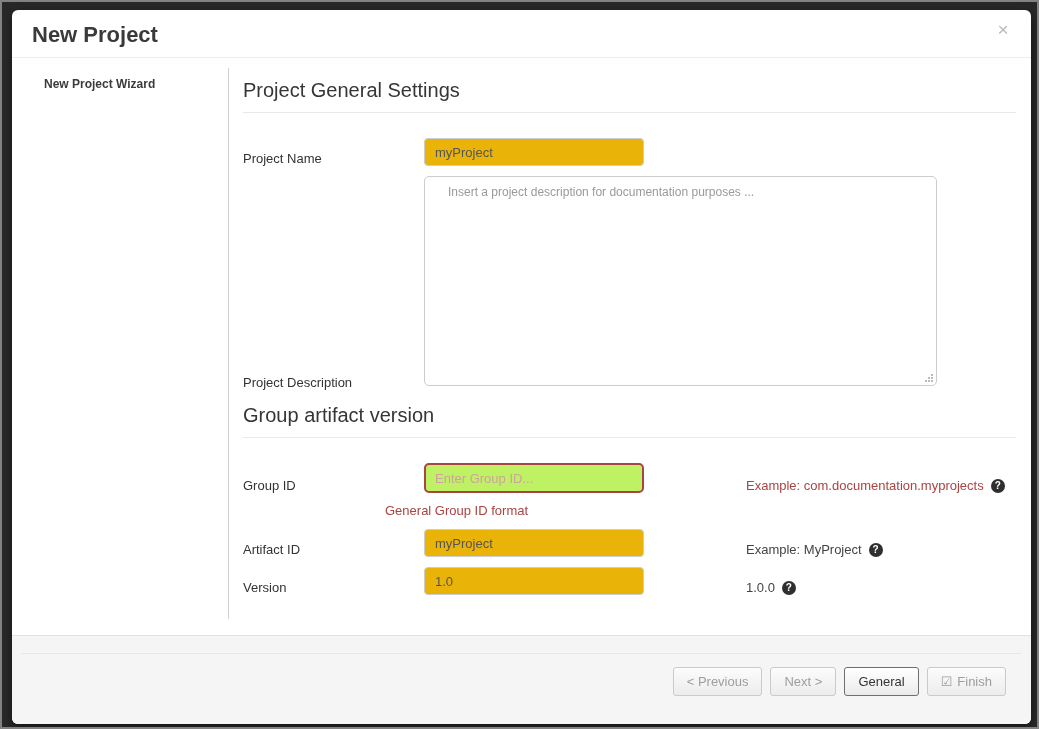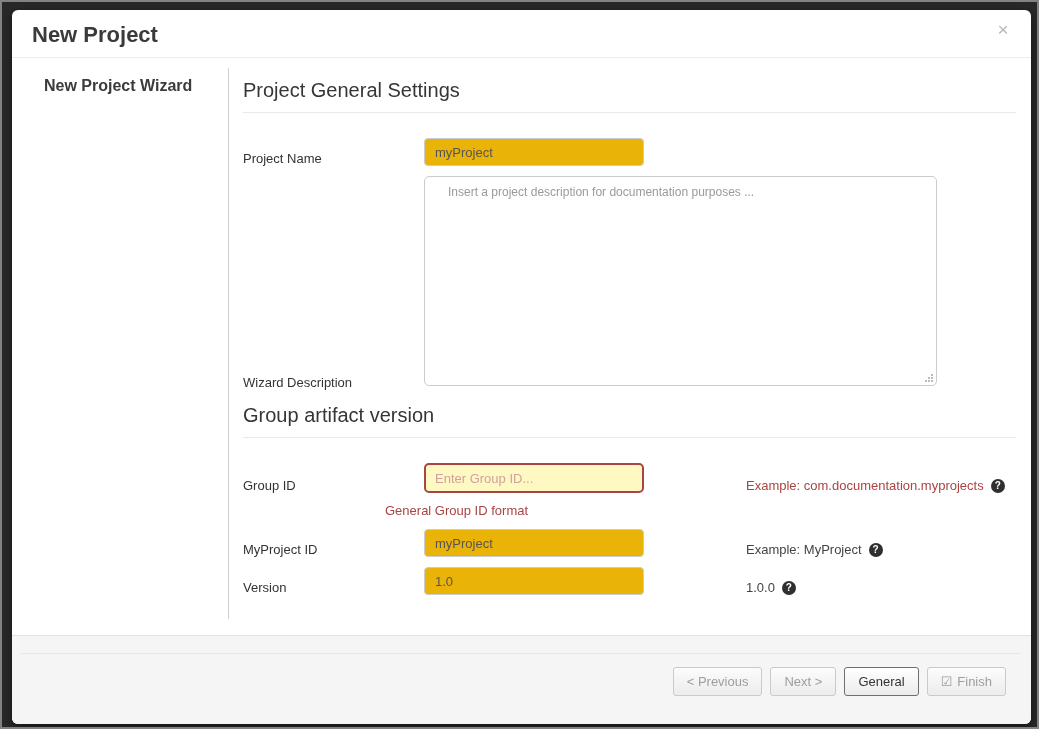--- a/index.html
+++ b/index.html
@@ -57,21 +57,21 @@
     left: 216px; top: 10px;
     width: 1px; height: 551px;
     background: #cfcfcf;
   }
   .sidebar {
     width: 217px;
     flex: 0 0 217px;
     padding: 19px 0 0 32px;
   }
   .wizard-step {
-    font-size: 16px;
+    font-size: 12px;
     font-weight: bold;
     color: #3b3b3b;
     cursor: pointer;
   }
   .main {
     flex: 1 1 auto;
     padding: 12px 15px 0 14px;
   }
   .section-heading {
     font-size: 20px;
@@ -129,21 +129,21 @@
   }
   .input-invalid {
     width: 220px; height: 30px;
     border: 2px solid #a94442;
     border-radius: 5px;
     padding: 0 9px;
     font-size: 13px;
     color: #a94442;
     font-family: "Liberation Sans", sans-serif;
     outline: none;
-    background: #fef9c3;
+    background: #bef264;
   }
   .input-invalid::placeholder { color: #d2a0a0; }
   .error-row {
     margin: 5px 0 11px 142px;
     font-size: 13px;
     color: #a94442;
   }
   .form-help {
     display: flex;
     align-items: center;
@@ -229,21 +229,21 @@
 
       <div class="section-heading">Project General Settings</div>
 
       <div class="form-area">
         <div class="form-row">
           <div class="form-label">Project Name</div>
           <input class="text-input" type="text" value="myProject" style="">
         </div>
 
         <div class="form-row">
-          <div class="form-label">Wizard Description</div>
+          <div class="form-label">Project Description</div>
           <div class="textarea-wrap">
             <textarea class="desc" placeholder="Insert a project description for documentation purposes ..." style=""></textarea>
             <span class="resize-grip">
               <svg width="10" height="10" viewBox="0 0 10 10">
                 <rect x="7" y="1" width="2" height="2" fill="#bbbbbb"></rect>
                 <rect x="7" y="4" width="2" height="2" fill="#bbbbbb"></rect>
                 <rect x="4" y="4" width="2" height="2" fill="#bbbbbb"></rect>
                 <rect x="7" y="7" width="2" height="2" fill="#bbbbbb"></rect>
                 <rect x="4" y="7" width="2" height="2" fill="#bbbbbb"></rect>
                 <rect x="1" y="7" width="2" height="2" fill="#bbbbbb"></rect>
@@ -261,21 +261,21 @@
           <input class="input-invalid" type="text" placeholder="Enter Group ID..." style="">
           <div class="form-help error-text">
             <span>Example: com.documentation.myprojects</span>
             <span class="help-icon">?</span>
           </div>
         </div>
 
         <div class="error-row">General Group ID format</div>
 
         <div class="form-row">
-          <div class="form-label">MyProject ID</div>
+          <div class="form-label">Artifact ID</div>
           <input class="text-input" type="text" value="myProject" style="">
           <div class="form-help">
             <span>Example: MyProject</span>
             <span class="help-icon">?</span>
           </div>
         </div>
 
         <div class="form-row">
           <div class="form-label">Version</div>
           <input class="text-input" type="text" value="1.0" style="">

